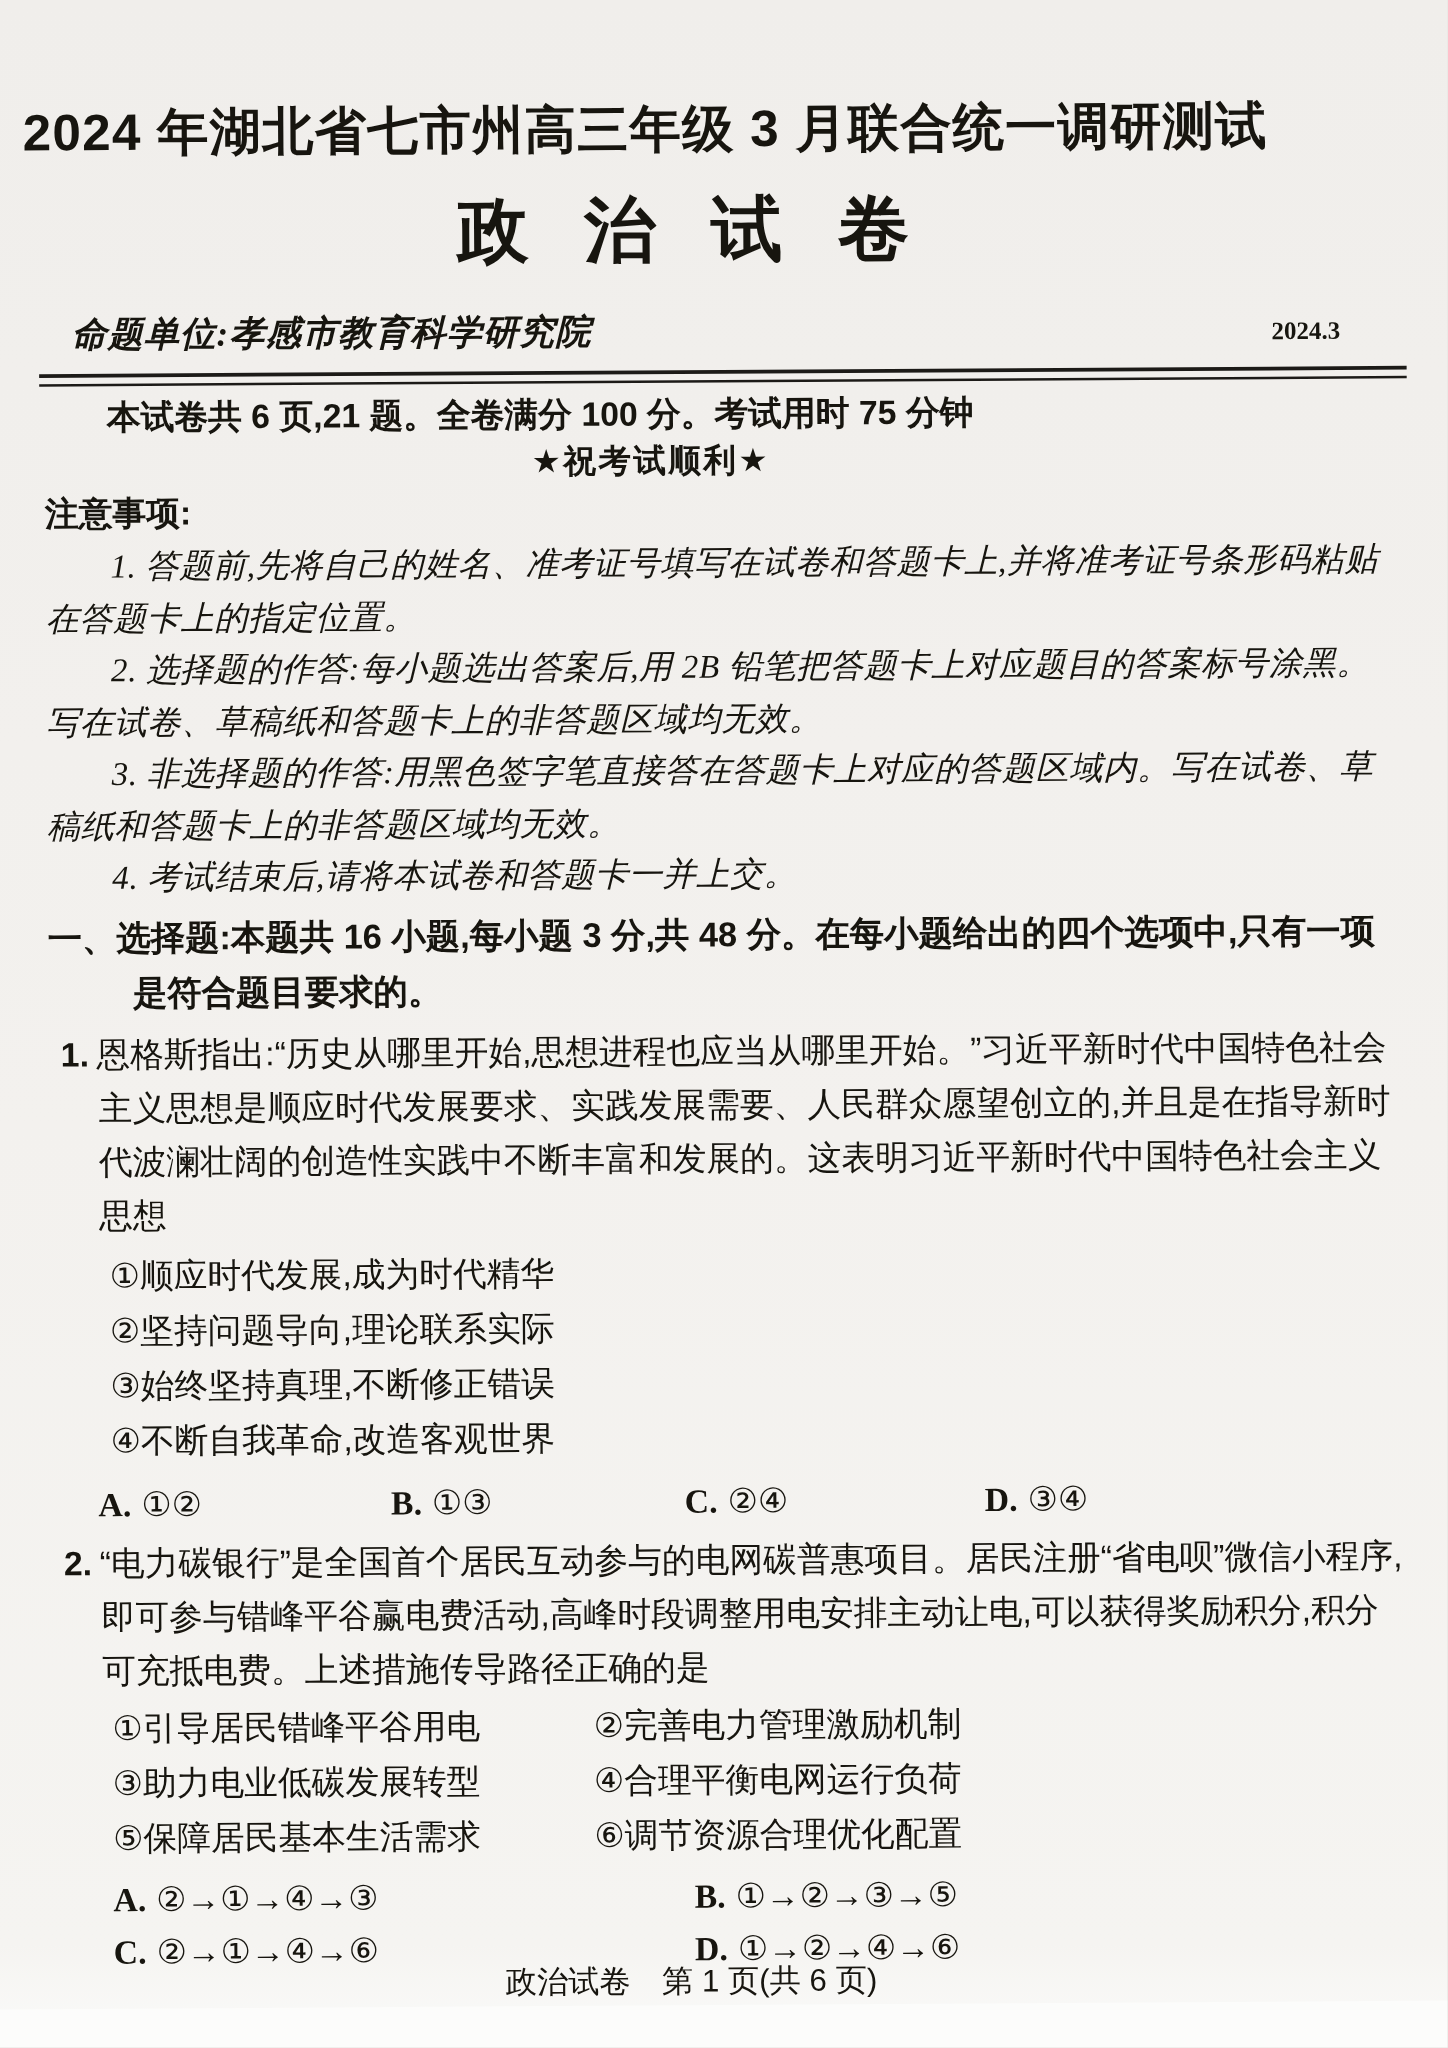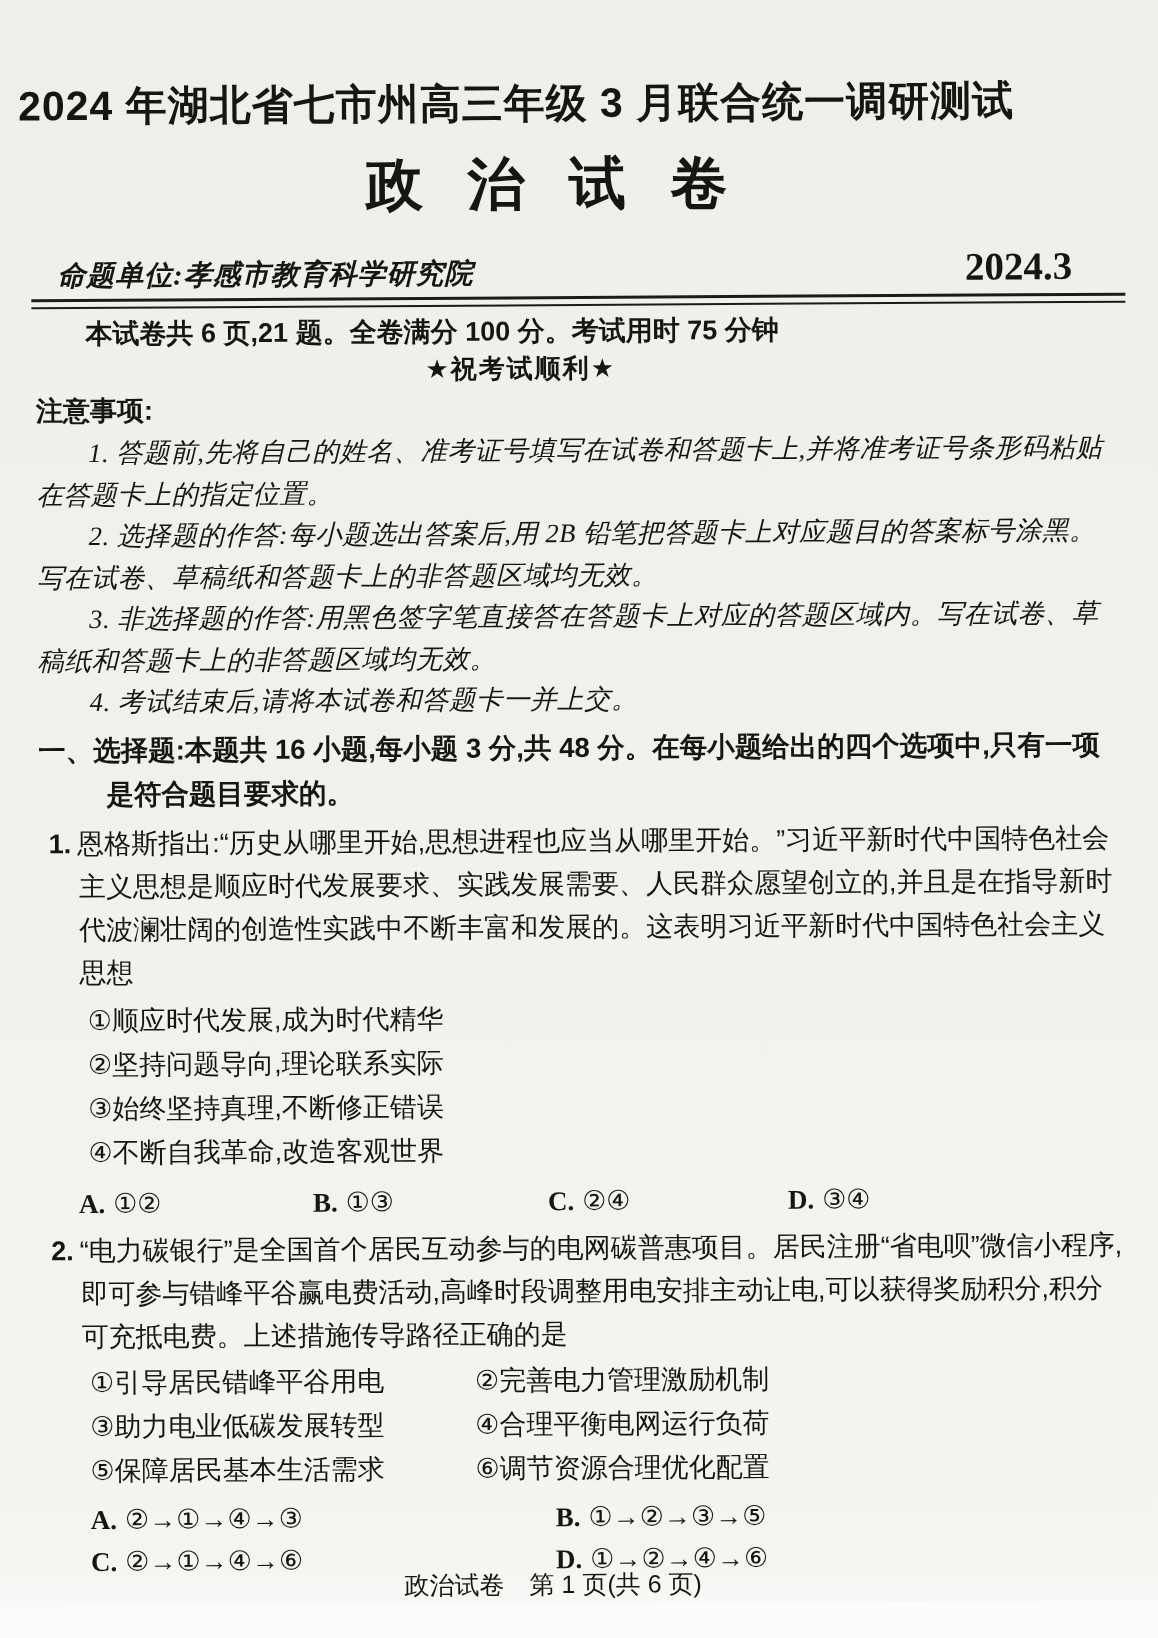--- a/index.html
+++ b/index.html
@@ -59,21 +59,21 @@
   .issuer {
     font-family: "Liberation Serif", "DejaVu Serif", serif;
     font-style: italic;
     font-weight: bold;
     font-size: 28px;
     letter-spacing: 1px;
   }
   .date {
     font-family: "Liberation Serif", "DejaVu Serif", serif;
     font-weight: bold;
-    font-size: 39px;
+    font-size: 20px;
   }
   .double-rule {
     position: absolute;
     top: 296px; left: 34px; right: 30px;
     height: 5px;
     border-top: 3px solid #1c1a17;
     border-bottom: 2px solid #1c1a17;
   }
   .exam-info {
     position: absolute;

